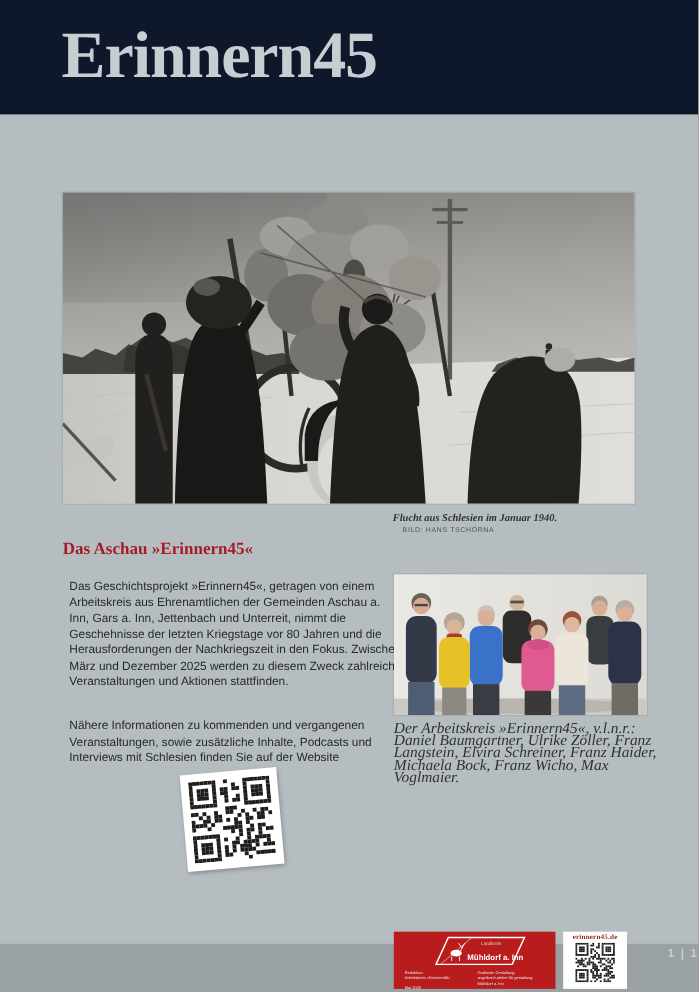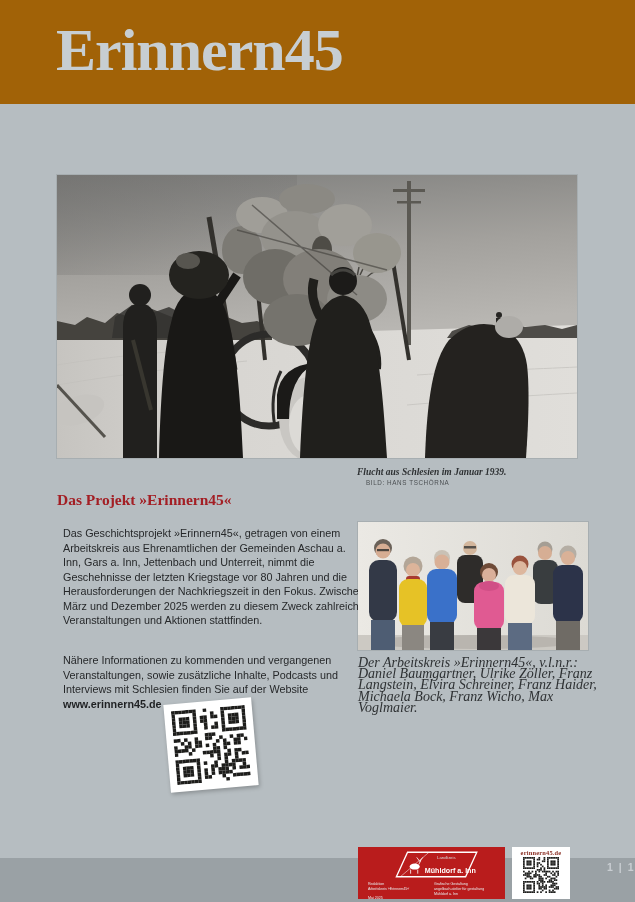--- a/index.html
+++ b/index.html
@@ -1,21 +1,21 @@
 <!DOCTYPE html>
 <html lang="de"><head>
 <meta charset="utf-8">
 <style>
   html,body{margin:0;padding:0;}
   body{background:#777;}
   .page{position:relative;width:635px;height:902px;background:#b6bdc1;overflow:hidden;
         font-family:"Liberation Sans",sans-serif;}
 
   
-  .masthead{position:absolute;left:0;top:0;width:635px;height:104px;background:#a16207;}
+  .masthead{position:absolute;left:0;top:0;width:635px;height:104px;background:#0f172a;}
   .masthead h1{position:absolute;left:56px;top:16px;margin:0;
     font-family:"Liberation Serif",serif;font-weight:700;font-size:60px;
     letter-spacing:-1px;color:#c7ced2;}
   .subtitle{position:absolute;left:57px;top:111px;white-space:nowrap;
     font-family:"Liberation Serif",serif;font-size:26px;color:#ffffff;letter-spacing:-0.3px;}
 
   
   .main-photo{position:absolute;left:57px;top:175px;width:520px;height:283px;margin:0;
     box-shadow:0 0 0 1px rgba(0,0,0,.08);}
   .main-photo svg{display:block;width:100%;height:100%;}
@@ -156,27 +156,27 @@
       <circle cx="286" cy="106" r="14" fill="#1c1b19"></circle>
       <path d="M274,100 Q286,90 298,100" stroke="#454440" stroke-width="3" fill="none"></path>
       <path d="M243,283 C246,215 250,175 257,152 Q265,124 286,120 Q307,124 314,152 C321,175 326,215 330,283 Z" fill="#201f1c"></path>
       <path d="M432,172 L418,204" stroke="#24221f" stroke-width="8"></path>
       <path d="M368,283 C370,225 376,185 392,165 Q415,142 444,152 Q466,162 470,190 C473,215 471,255 469,283 Z" fill="#24221f"></path>
       <ellipse cx="452" cy="152" rx="14" ry="11" fill="#aeaca8"></ellipse>
     </svg>
   </figure>
 
   <div class="main-caption">
-    <div class="cap-title">Flucht aus Schlesien im Januar 1939.</div>
+    <div class="cap-title">Flucht aus Schlesien im Januar 1940.</div>
     <div class="cap-credit">BILD: HANS TSCHÖRNA</div>
   </div>
 
-  <h2 class="section-heading">Das Projekt »Erinnern45«</h2>
+  <h2 class="section-heading">Das Aschau »Erinnern45«</h2>
   <p class="para para1">Das Geschichtsprojekt »Erinnern45«, getragen von einem Arbeitskreis aus Ehrenamtlichen der Gemeinden Aschau a. Inn, Gars a. Inn, Jettenbach und Unterreit, nimmt die Geschehnisse der letzten Kriegstage vor 80 Jahren und die Herausforderungen der Nachkriegszeit in den Fokus. Zwischen März und Dezember 2025 werden zu diesem Zweck zahlreiche Veranstaltungen und Aktionen stattfinden.</p>
-  <p class="para para2"><span>Nähere Informationen zu kommenden und vergangenen Veranstaltungen, sowie zusätzliche Inhalte, Podcasts und Interviews mit Schlesien finden Sie auf der Website</span><strong>www.erinnern45.de</strong></p>
+  <p class="para para2"><span>Nähere Informationen zu kommenden und vergangenen Veranstaltungen, sowie zusätzliche Inhalte, Podcasts und Interviews mit Schlesien finden Sie auf der Website</span></p>
 
   <div class="qr-tilt">
     <svg class="qr" viewBox="0 0 21 21">
         <rect x="0" y="0" width="1" height="1"></rect>
         <rect x="1" y="0" width="1" height="1"></rect>
         <rect x="2" y="0" width="1" height="1"></rect>
         <rect x="3" y="0" width="1" height="1"></rect>
         <rect x="4" y="0" width="1" height="1"></rect>
         <rect x="5" y="0" width="1" height="1"></rect>
         <rect x="6" y="0" width="1" height="1"></rect>

